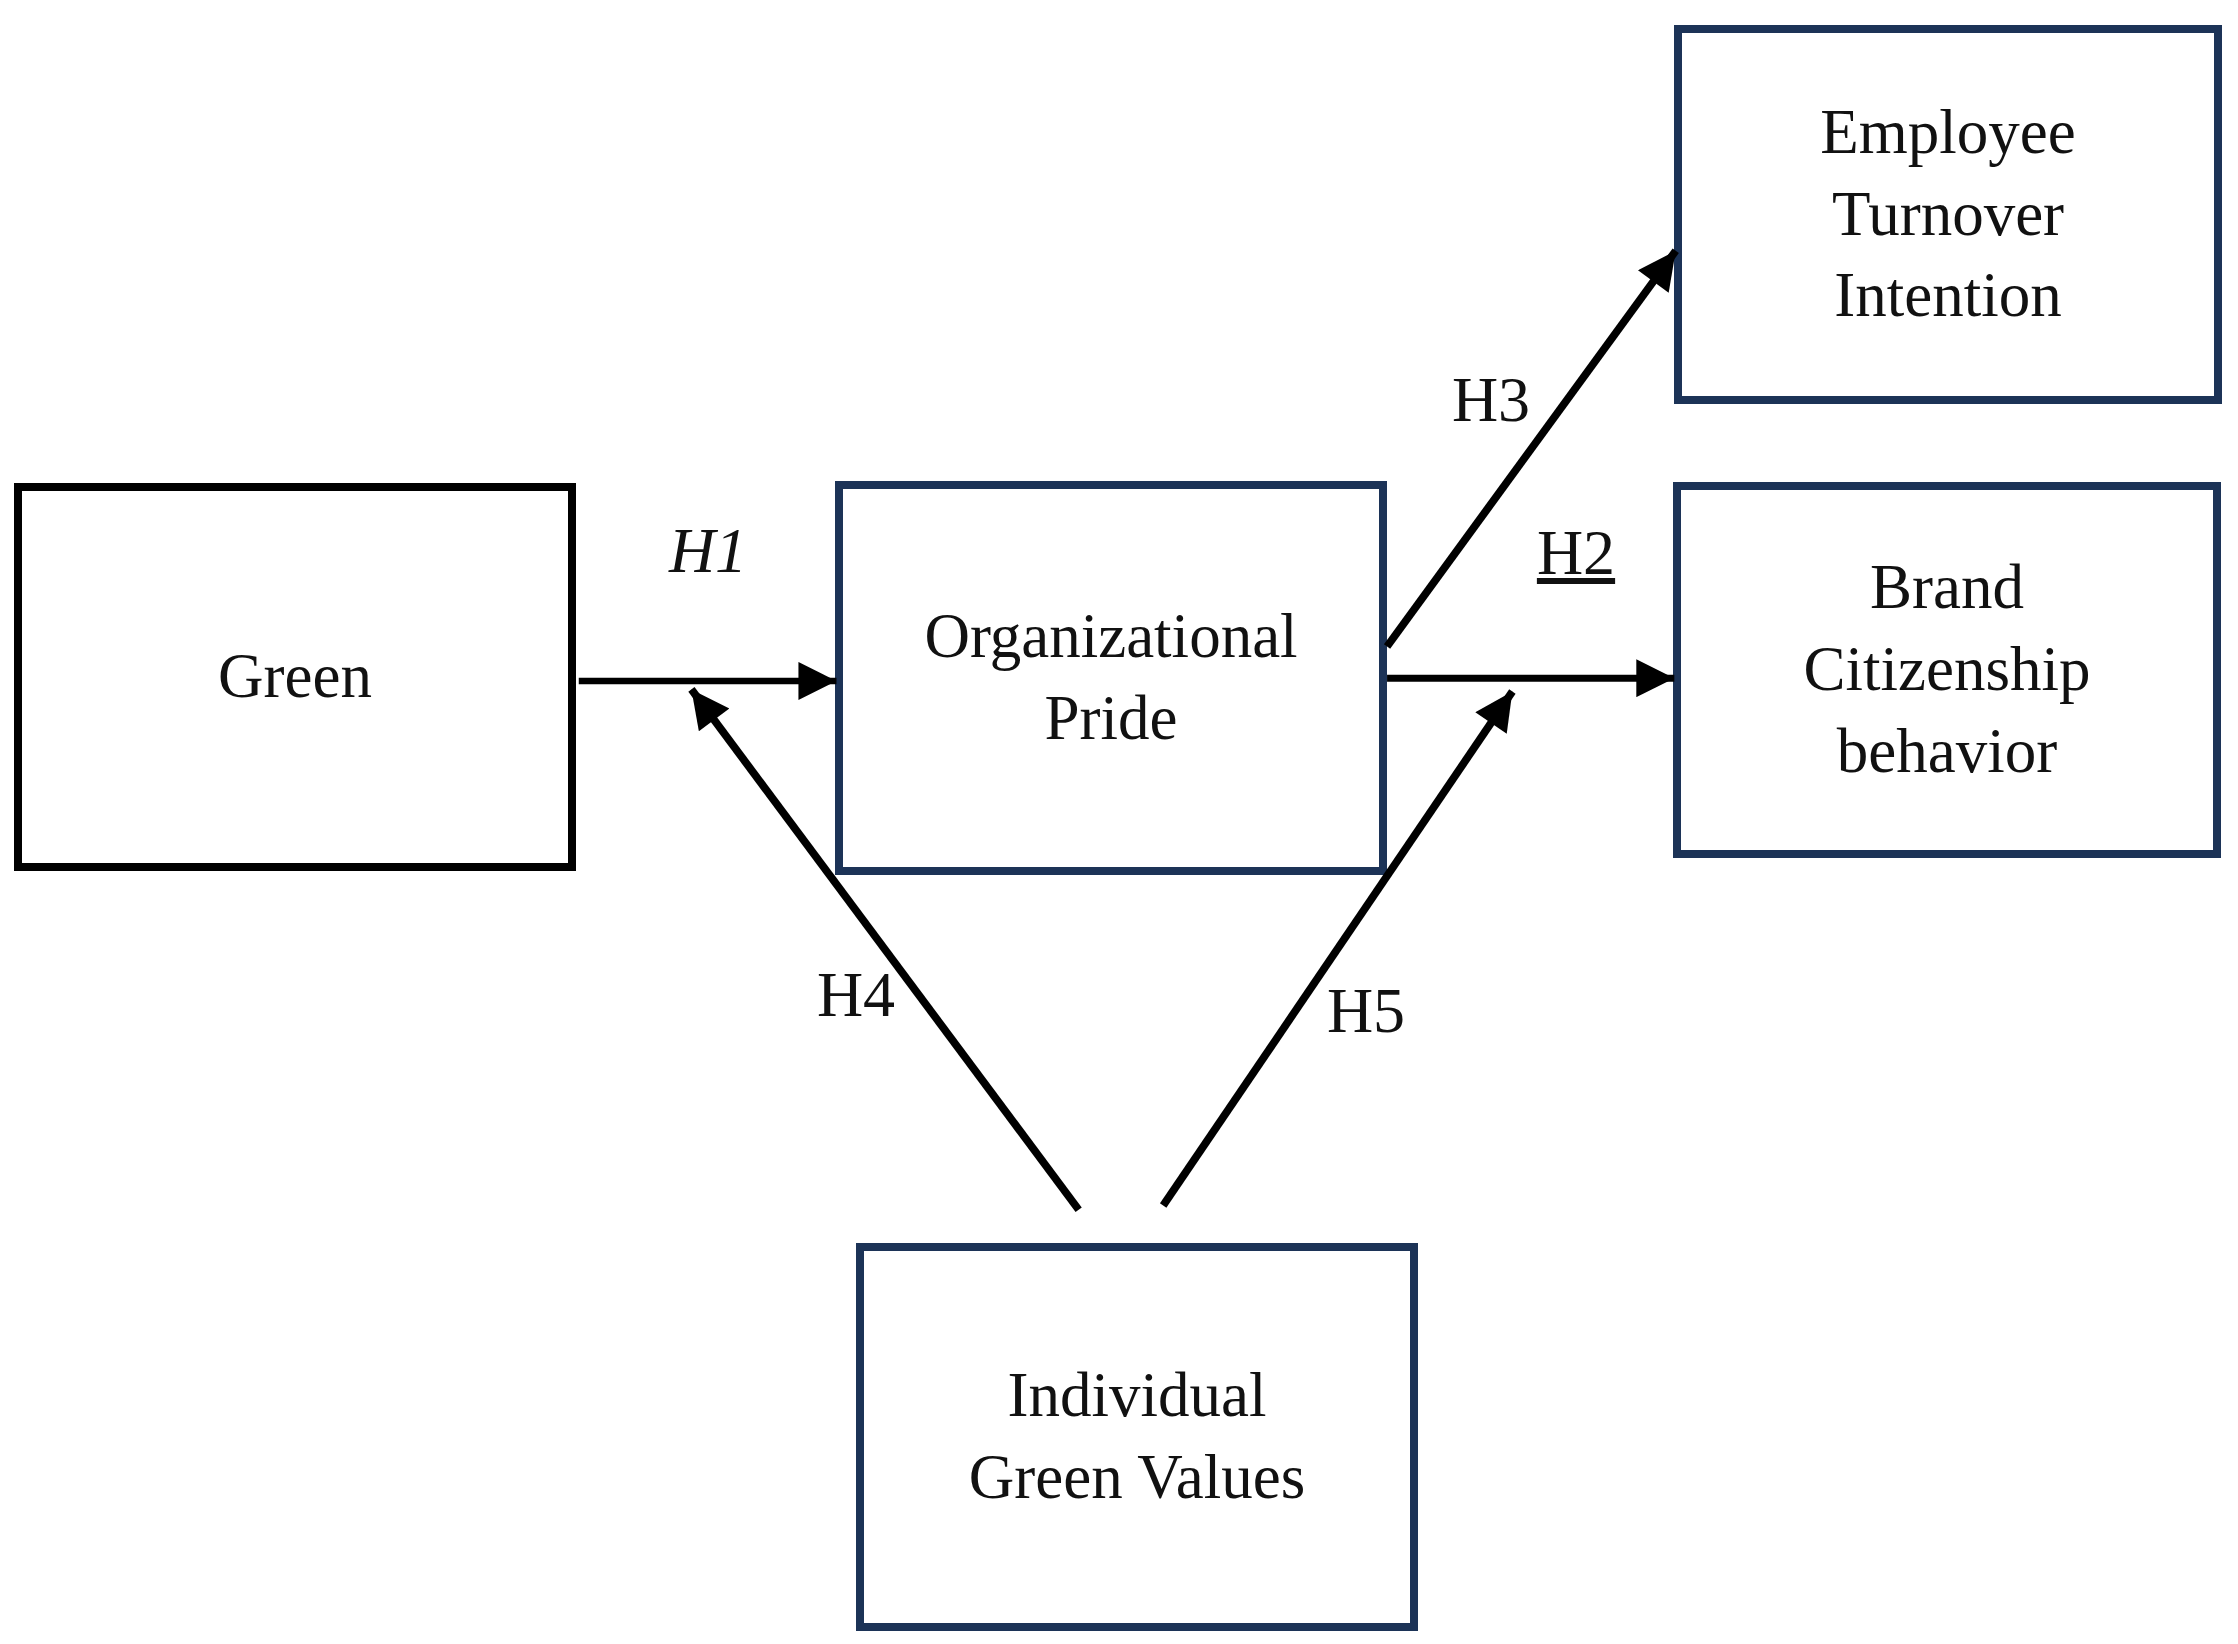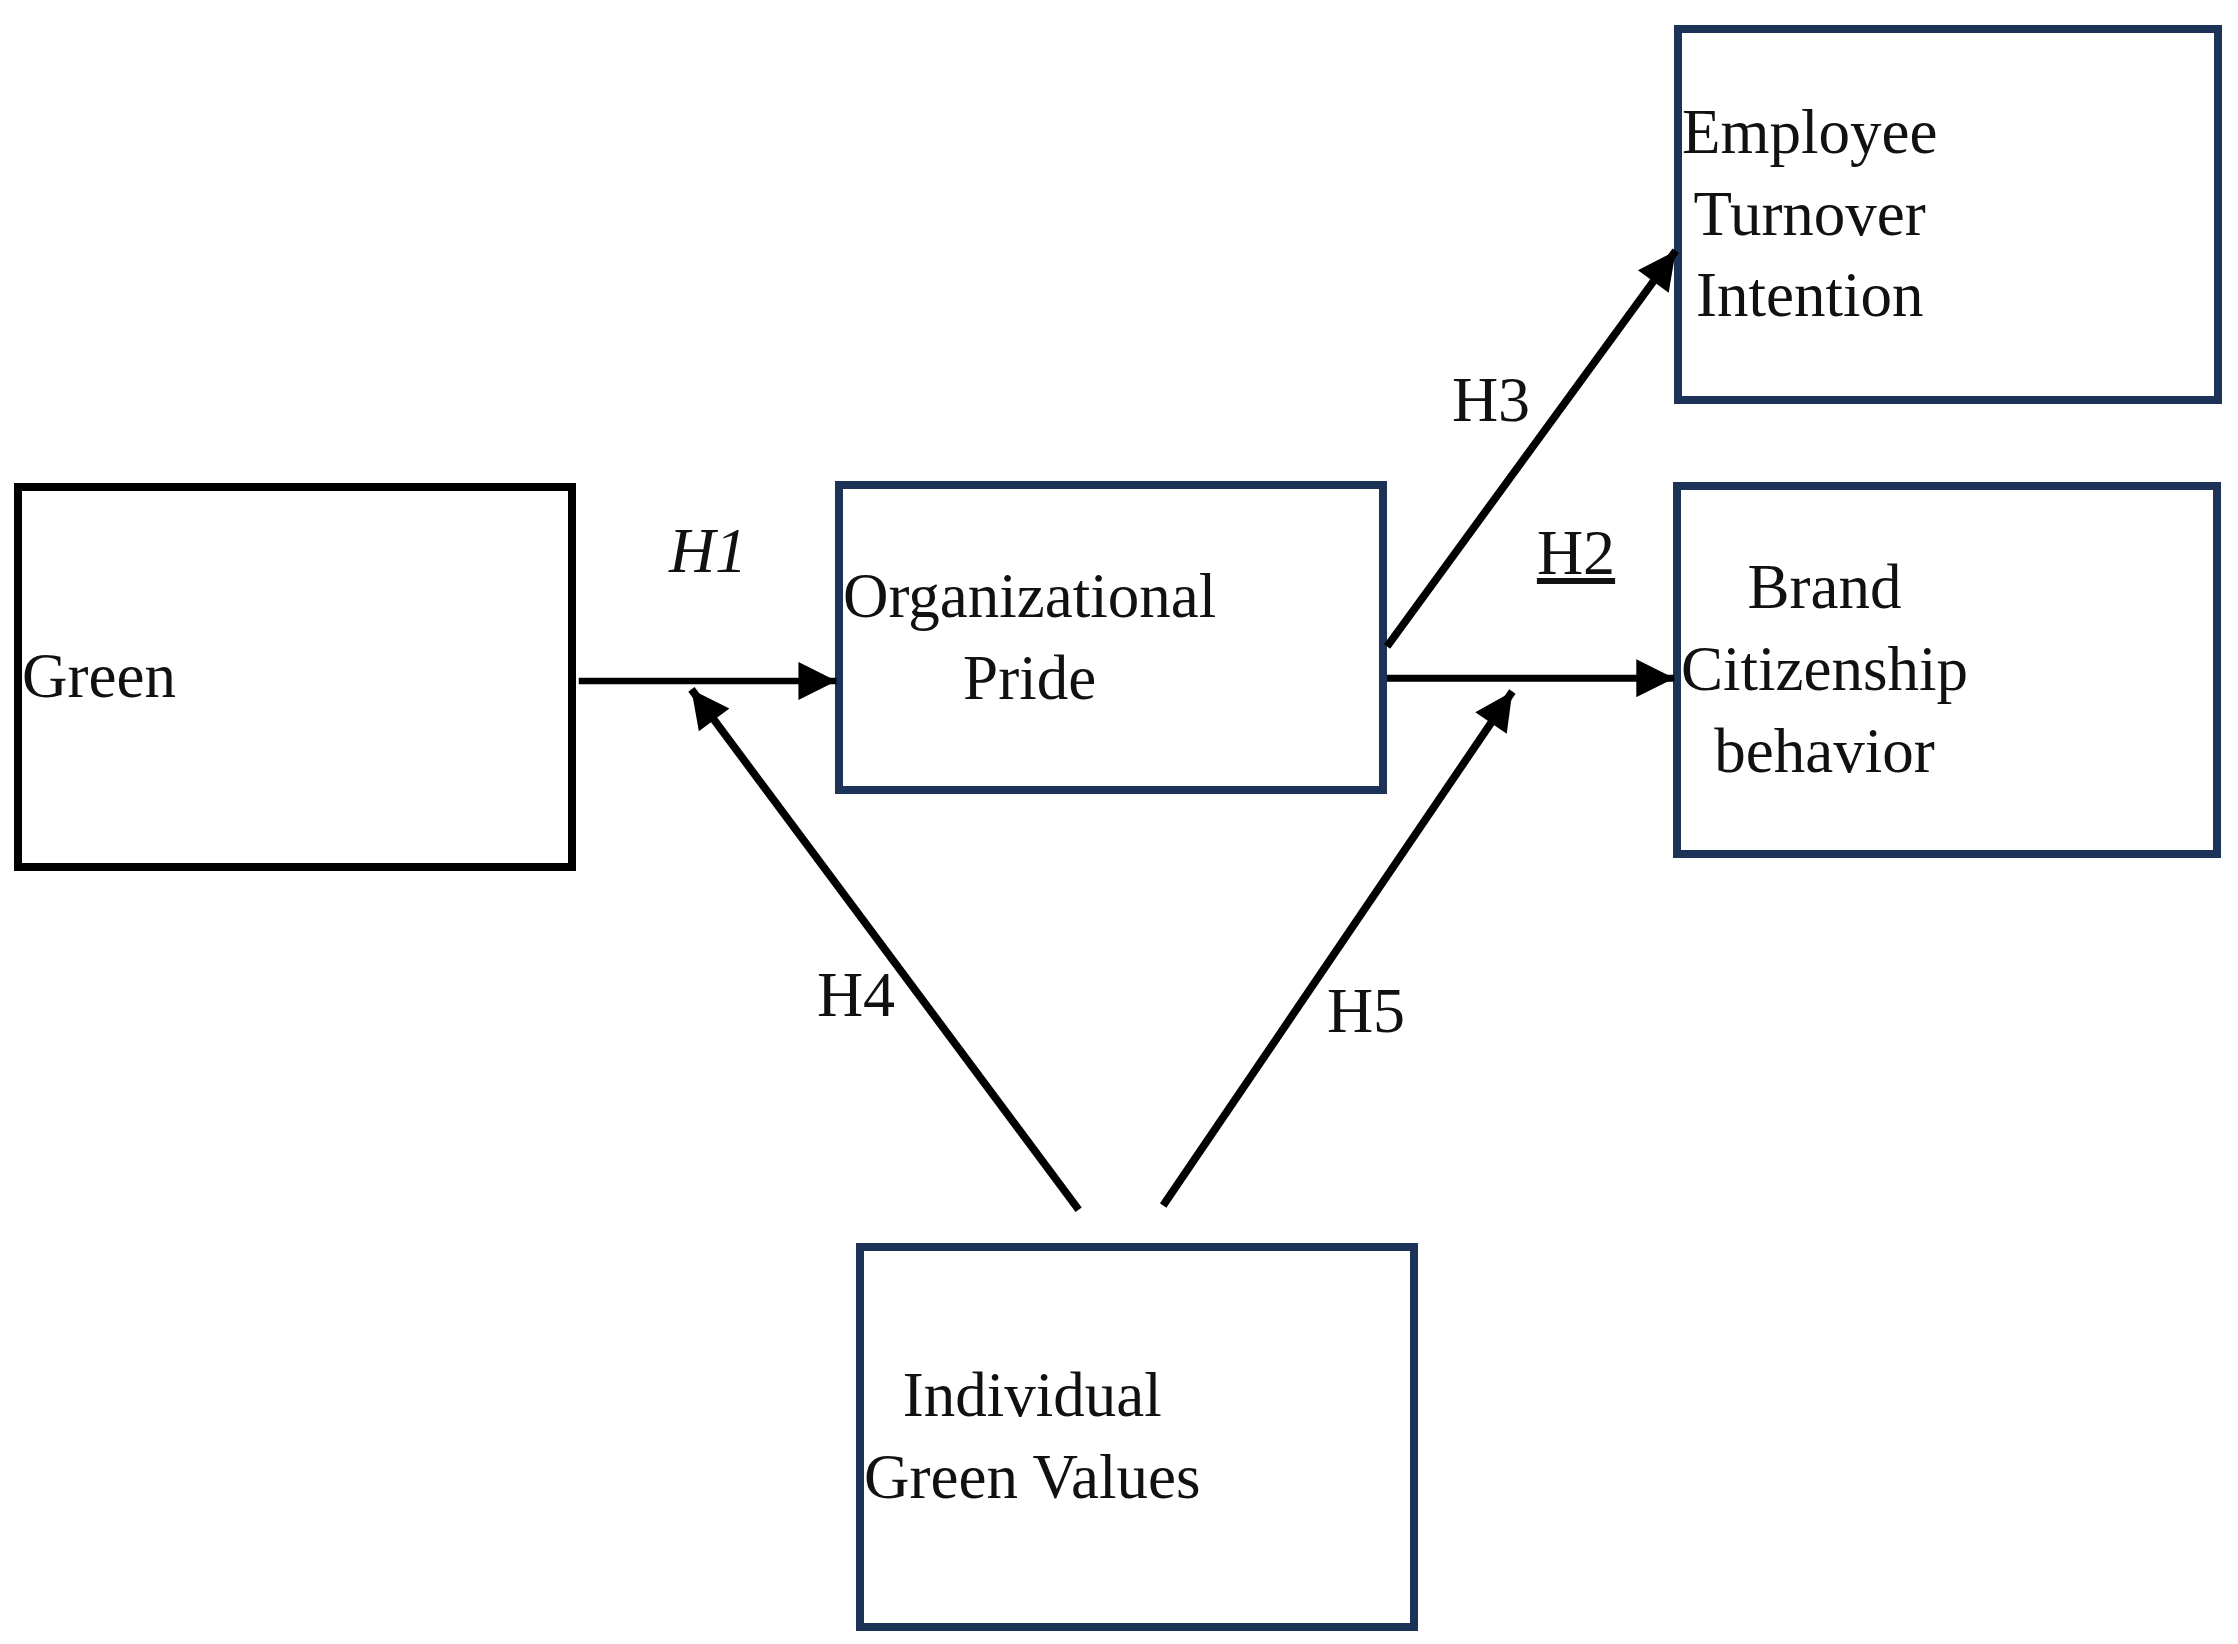--- a/index.html
+++ b/index.html
@@ -19,21 +19,21 @@
     font-family:"Liberation Serif","DejaVu Serif",serif;
     color:var(--text);
   }
   .box{
     position:absolute;
     box-sizing:border-box;
     border:8.4px solid var(--black);
     background:transparent;
     display:flex;
     align-items:center;
-    justify-content:flex-start;
+    justify-content:center;
     text-align:center;
   }
   .box.navy{border-color:var(--navy);}
   .box-label{
     font-size:63px;
     line-height:1.3;
     white-space:pre-line;
     color:var(--text);
   }
   .hlabel{
@@ -55,21 +55,21 @@
 </style>
 </head>
 <body>
 
 <div class="stage">
 
   <div class="box" style="left:14px; top:483px; width:562px; height:388px;">
     <span class="box-label">Green</span>
   </div>
 
-  <div class="box navy" style="left:835px; top:481px; width:552px; height:313px;">
+  <div class="box navy" style="left:835px; top:481px; width:552px; height:394px;">
     <span class="box-label">Organizational
 Pride</span>
   </div>
 
   <div class="box navy" style="left:1674px; top:25px; width:548px; height:379px;">
     <span class="box-label">Employee
 Turnover
 Intention</span>
   </div>
 

